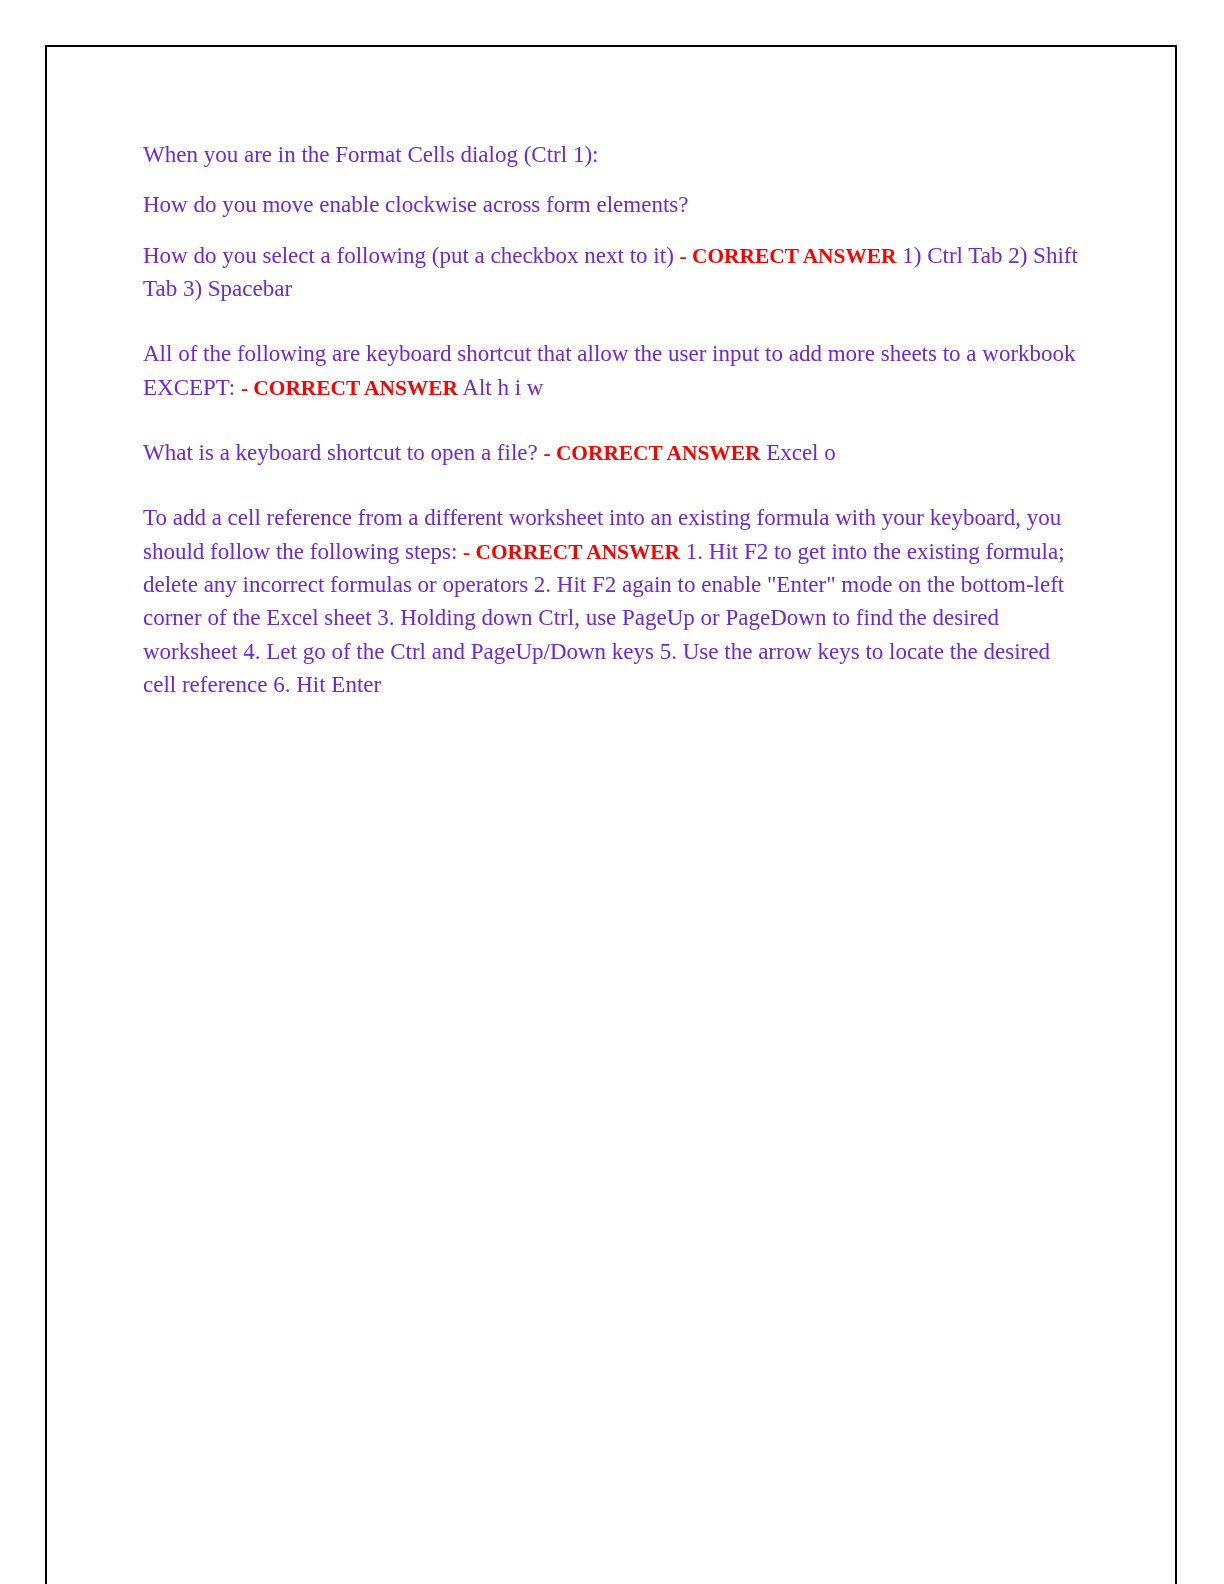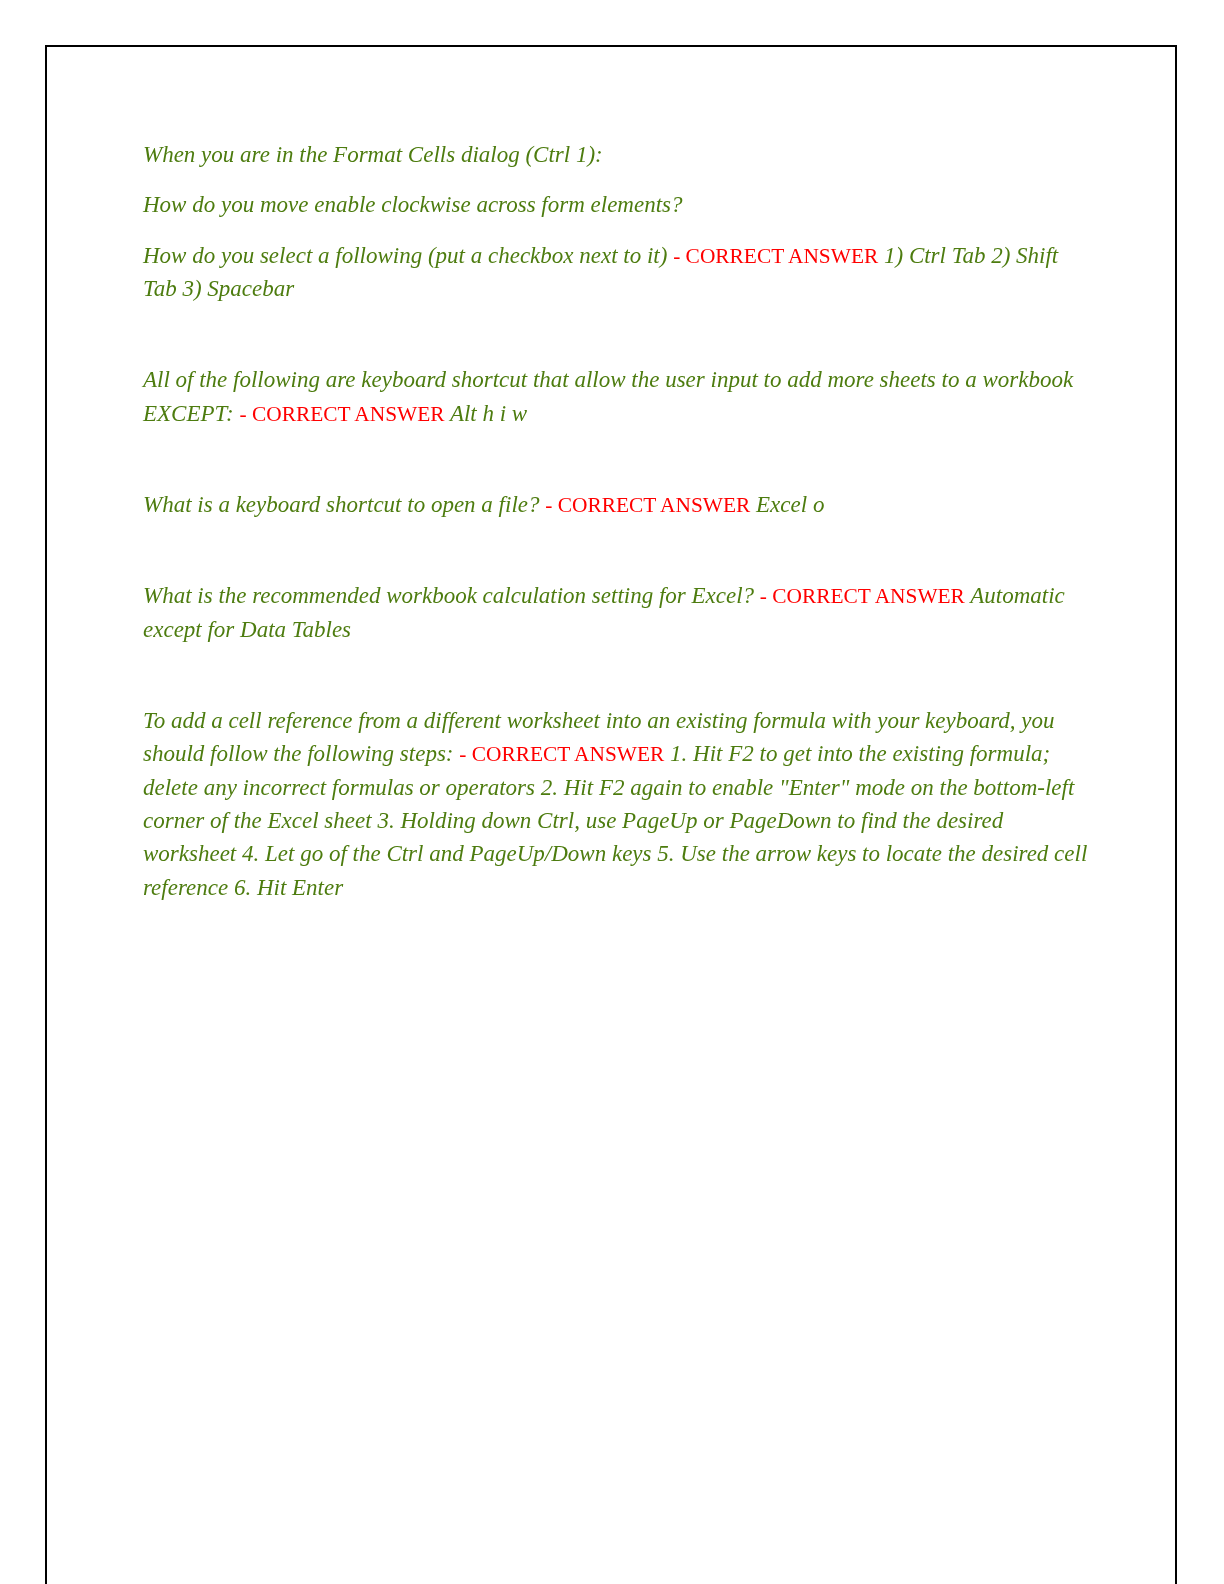--- a/index.html
+++ b/index.html
@@ -34,39 +34,37 @@
     top: 138px;
     width: 945px;
     font-size: 23px;
     line-height: 1.45;
     color: #000000;
   }
   .para {
     margin: 0 0 17px 0;
   }
   .para.gap {
-    margin-top: 58px;
+    margin-top: 32px;
   }
   .body-text {
-    color: #4d7c0f;
-    font-style: italic;
+    color: #6d28d9;
   }
   .answer-marker {
     color: var(--marker-color, #ff0000);
-    font-weight: normal;
+    font-weight: bold;
     font-size: 0.93em;
   }
 </style>
 </head>
 <body style="background: rgb(255, 255, 255);">
 
 <div class="page">
   <div class="page-border" style="border-color: rgb(0, 0, 0);"></div>
   <div class="document-content">
       <p class="para"><span class="body-text">When you are in the Format Cells dialog (Ctrl 1):</span></p>
       <p class="para"><span class="body-text">How do you move enable clockwise across form elements?</span></p>
       <p class="para"><span class="body-text">How do you select a following (put a checkbox next to it) </span><span class="answer-marker">- CORRECT ANSWER</span><span class="body-text"> 1) Ctrl Tab 2) Shift Tab 3) Spacebar</span></p>
       <p class="para gap"><span class="body-text">All of the following are keyboard shortcut that allow the user input to add more sheets to a workbook EXCEPT: </span><span class="answer-marker">- CORRECT ANSWER</span><span class="body-text"> Alt h i w</span></p>
       <p class="para gap"><span class="body-text">What is a keyboard shortcut to open a file? </span><span class="answer-marker">- CORRECT ANSWER</span><span class="body-text"> Excel o</span></p>
-      <p class="para gap"><span class="body-text">What is the recommended workbook calculation setting for Excel? </span><span class="answer-marker">- CORRECT ANSWER</span><span class="body-text"> Automatic except for Data Tables</span></p>
       <p class="para gap"><span class="body-text">To add a cell reference from a different worksheet into an existing formula with your keyboard, you should follow the following steps: </span><span class="answer-marker">- CORRECT ANSWER</span><span class="body-text"> 1. Hit F2 to get into the existing formula; delete any incorrect formulas or operators 2. Hit F2 again to enable "Enter" mode on the bottom-left corner of the Excel sheet 3. Holding down Ctrl, use PageUp or PageDown to find the desired worksheet 4. Let go of the Ctrl and PageUp/Down keys 5. Use the arrow keys to locate the desired cell reference 6. Hit Enter</span></p>
     </div>
 </div>
 
 </body></html>

